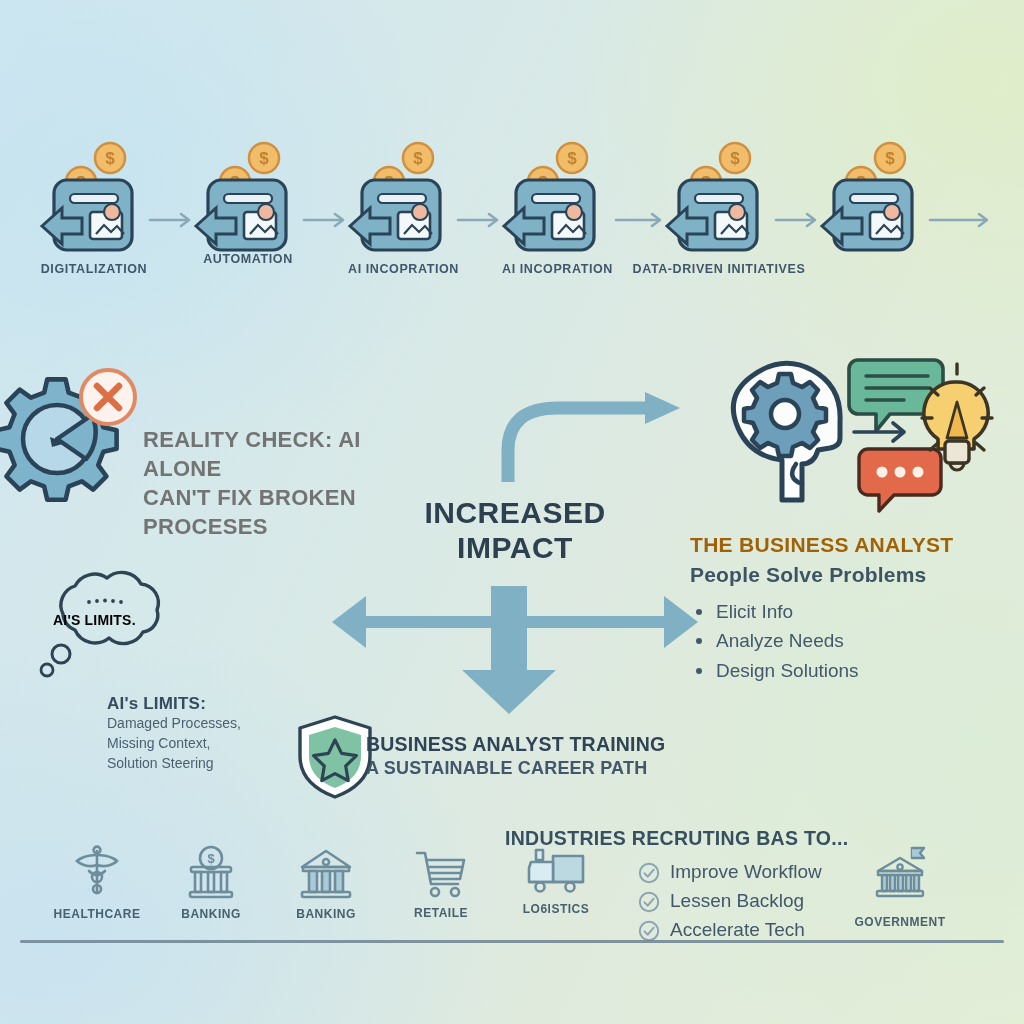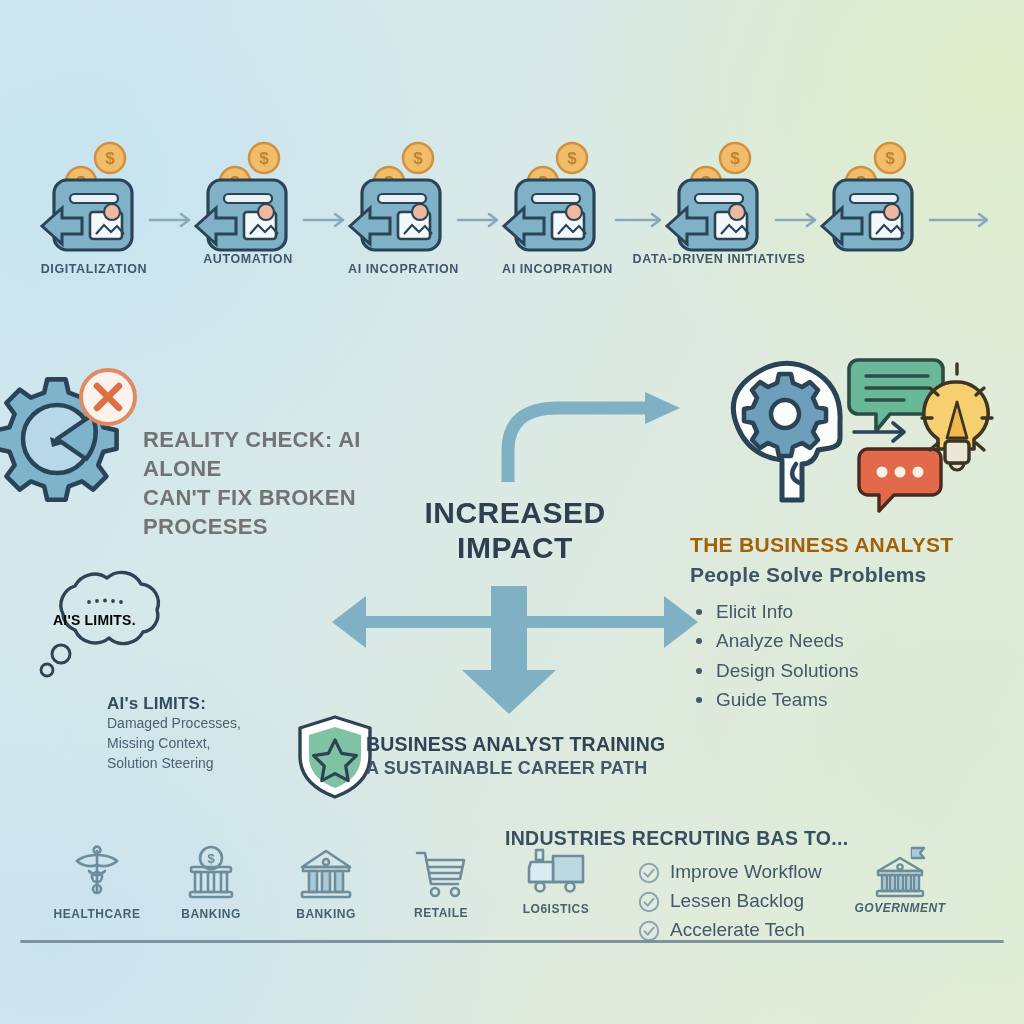--- a/index.html
+++ b/index.html
@@ -130,21 +130,21 @@
         <text x="70" y="24" font-size="17" font-weight="700" fill="#c0832f" text-anchor="middle" font-family="'Liberation Sans',sans-serif">$</text>
         <circle cx="41" cy="42" r="15" fill="#f2bd6a" stroke="#cf9040" stroke-width="2.5"></circle>
         <text x="41" y="48" font-size="17" font-weight="700" fill="#c0832f" text-anchor="middle" font-family="'Liberation Sans',sans-serif">$</text>
         <rect x="14" y="40" width="78" height="70" rx="13" fill="#7fb2c6" stroke="#2b4356" stroke-width="3.2"></rect>
         <rect x="30" y="54" width="48" height="9" rx="4.5" fill="#e8f2f6" stroke="#2b4356" stroke-width="2.2"></rect>
         <path d="M2 86 L22 68 L22 78 L42 78 L42 94 L22 94 L22 104 Z" fill="#7fb2c6" stroke="#2b4356" stroke-width="3"></path>
         <rect x="50" y="72" width="32" height="27" rx="3" fill="#f3f8fa" stroke="#2b4356" stroke-width="2.6"></rect>
         <circle cx="72" cy="72" r="8" fill="#eeb99f" stroke="#2b4356" stroke-width="2.2"></circle>
         <path d="M56 94 l8-9 7 7 6-6 7 8" fill="none" stroke="#2b4356" stroke-width="2.2"></path>
       </svg>
-      <div class="lbl-step" style="width:180px;margin-top:0;margin-left:-36px;">DATA-DRIVEN INITIATIVES</div>
+      <div class="lbl-step" style="width:180px;margin-top:10px;margin-left:-36px;">DATA-DRIVEN INITIATIVES</div>
     </div>
 
     <div class="abs" style="left:820px;top:140px;">
       <svg width="108" height="112" viewBox="0 0 108 112">
         <circle cx="70" cy="18" r="15" fill="#f2bd6a" stroke="#cf9040" stroke-width="2.5"></circle>
         <text x="70" y="24" font-size="17" font-weight="700" fill="#c0832f" text-anchor="middle" font-family="'Liberation Sans',sans-serif">$</text>
         <circle cx="41" cy="42" r="15" fill="#f2bd6a" stroke="#cf9040" stroke-width="2.5"></circle>
         <text x="41" y="48" font-size="17" font-weight="700" fill="#c0832f" text-anchor="middle" font-family="'Liberation Sans',sans-serif">$</text>
         <rect x="14" y="40" width="78" height="70" rx="13" fill="#7fb2c6" stroke="#2b4356" stroke-width="3.2"></rect>
         <rect x="30" y="54" width="48" height="9" rx="4.5" fill="#e8f2f6" stroke="#2b4356" stroke-width="2.2"></rect>
@@ -263,21 +263,20 @@
           <line x1="294" y1="98" x2="286" y2="91"></line>
         </g>
       </g>
     </svg>
     <div class="ba-title" style="margin-top:26px;">THE BUSINESS ANALYST</div>
     <div class="ba-sub" style="margin-top:6px;">People Solve Problems</div>
     <ul class="ba-list">
       <li>Elicit Info</li>
       <li>Analyze Needs</li>
       <li>Design Solutions</li>
-      <li>Guide Teams</li>
     </ul>
   </div>
 
   <div class="abs" style="left:25px;top:570px;">
     <svg width="170" height="120" viewBox="0 0 170 120">
       <path d="M38 44 a20 20 0 0 1 12 -28 a22 22 0 0 1 32 -8 a22 22 0 0 1 34 6 a19 19 0 0 1 16 26 a17 17 0 0 1 -14 22 a22 22 0 0 1 -34 6 a22 22 0 0 1 -34 -8 a18 18 0 0 1 -12 -16 z" fill="none" stroke="#2e4454" stroke-width="3.4" stroke-linejoin="round"></path>
       <g fill="#2e4454">
         <circle cx="64" cy="32" r="1.9"></circle>
           <circle cx="72" cy="31" r="1.9"></circle>
           <circle cx="80" cy="30.5" r="1.9"></circle>
@@ -395,21 +394,21 @@
         <circle cx="28" cy="22" r="2.6"></circle>
         <rect x="6" y="26" width="44" height="4"></rect>
         <rect x="10" y="30" width="5" height="16" fill="#a9cbd7"></rect>
         <rect x="18" y="30" width="5" height="16" fill="#a9cbd7"></rect>
         <rect x="26" y="30" width="5" height="16" fill="#a9cbd7"></rect>
         <rect x="34" y="30" width="5" height="16" fill="#a9cbd7"></rect>
         <rect x="42" y="30" width="5" height="16" fill="#a9cbd7"></rect>
         <rect x="5" y="46" width="46" height="5" rx="1.5"></rect>
       </g>
     </svg>
-    <div class="ind-lbl" style="margin-top:0;font-style:italic;">GOVERNMENT</div>
+    <div class="ind-lbl" style="margin-top:14px;">GOVERNMENT</div>
   </div>
 
   <ul class="chk-list abs" style="left:638px;top:858px;">
     <li>
       <svg class="ck" width="22" height="22" viewBox="0 0 22 22">
         <circle cx="11" cy="11" r="9.2" fill="none" stroke="#8aa3ae" stroke-width="1.9"></circle>
         <path d="M6.5 11.3 l3.2 3.4 6-7" fill="none" stroke="#8aa3ae" stroke-width="1.9" stroke-linecap="round" stroke-linejoin="round"></path>
       </svg>
       <span>Improve Workflow</span>
     </li>

